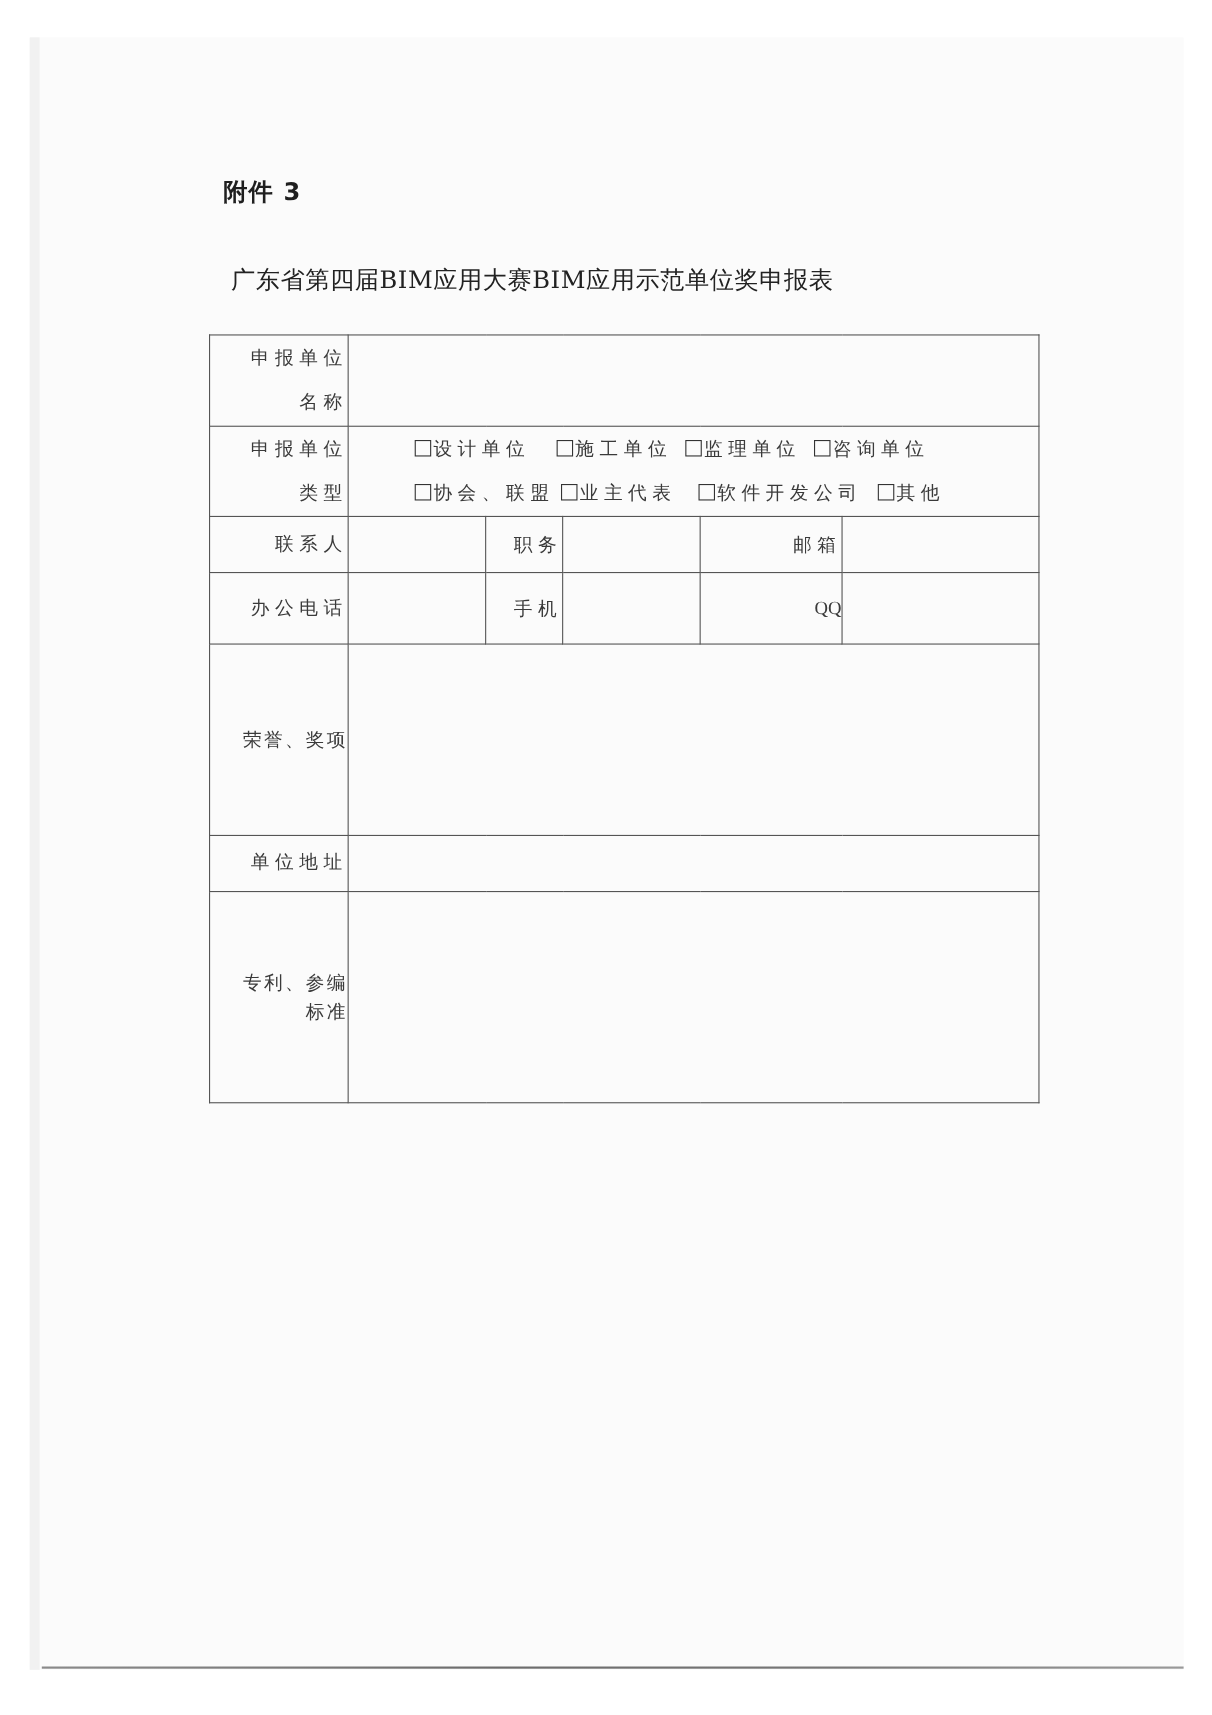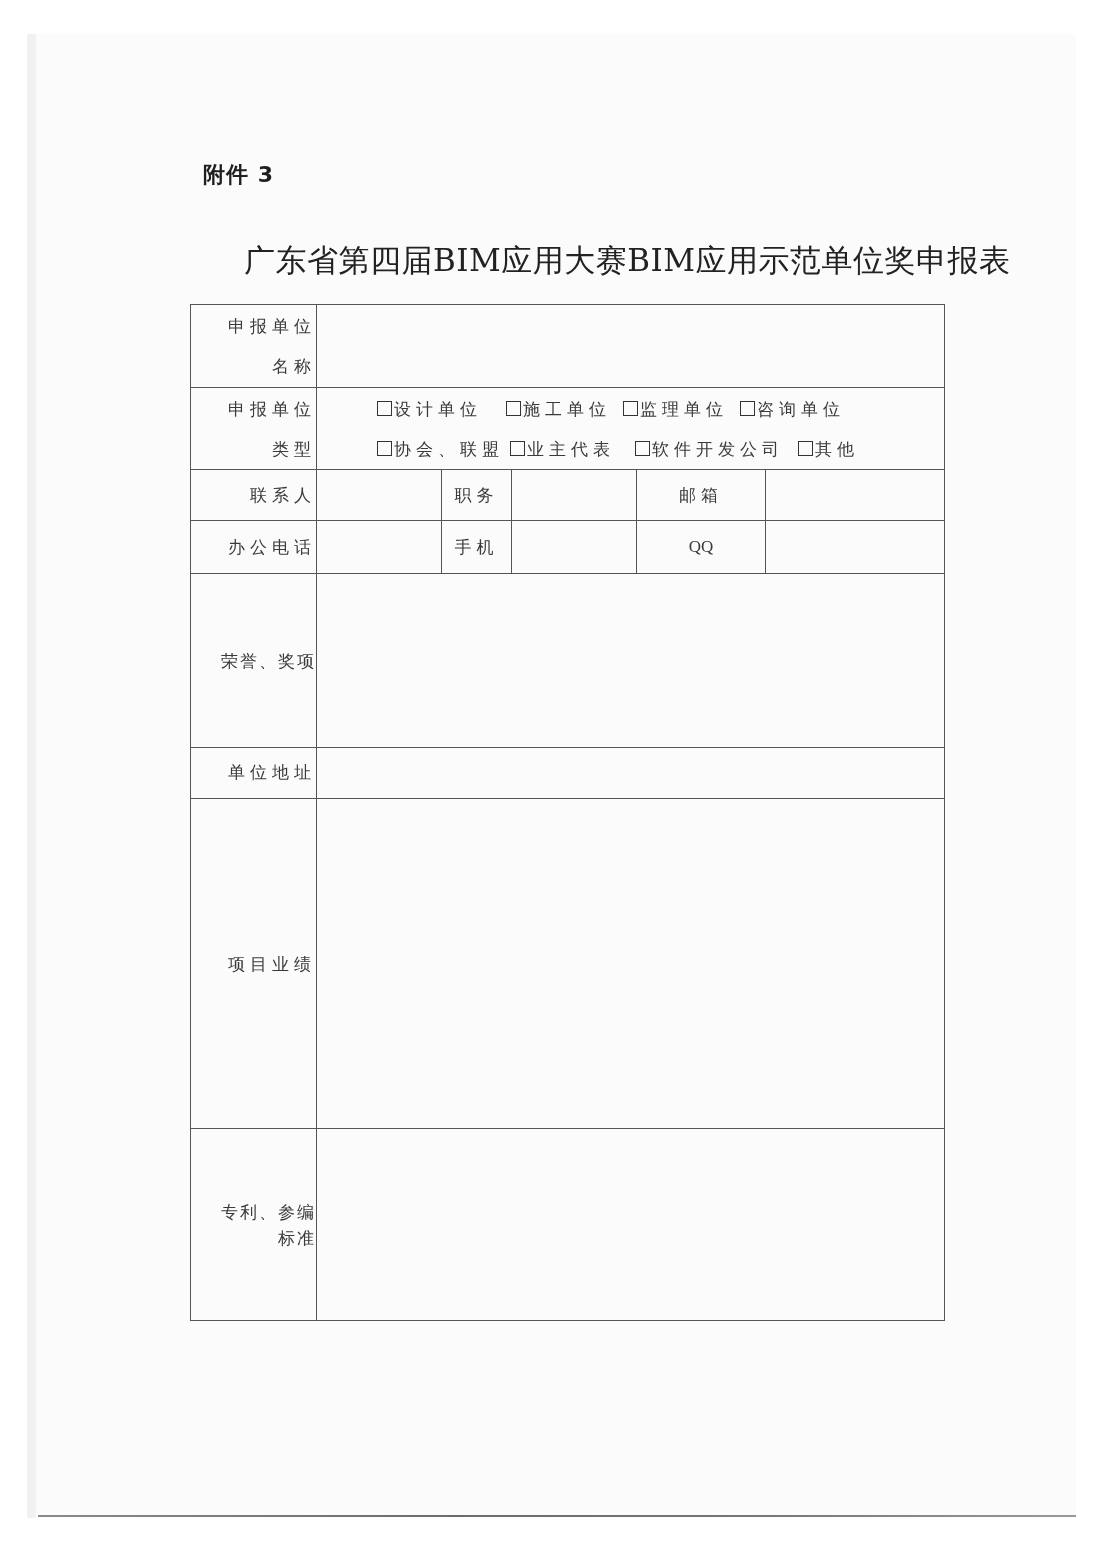--- a/index.html
+++ b/index.html
@@ -38,23 +38,23 @@
       left: 203px;
       top: 160px;
       font-size: 22px;
       font-weight: bold;
       color: #1f1f1f;
       font-family: "DejaVu Sans", sans-serif;
       letter-spacing: 1px;
     }
     .doc-title {
       position: absolute;
-      left: 244px;
+      left: 210px;
       top: 240px;
-      font-size: 31px;
+      font-size: 22px;
       font-family: "DejaVu Serif", "Liberation Serif", serif;
       color: #222;
       letter-spacing: 0.5px;
       white-space: nowrap;
     }
     .form-table {
       position: absolute;
       left: 190px;
       top: 304px;
       border-collapse: collapse;
@@ -87,21 +87,21 @@
       width: 13px;
       height: 13px;
       border: 1.5px solid #333;
       margin-right: 2px;
       vertical-align: -1px;
     }
     .field-cell {
       text-align: center;
     }
     .sm-label {
-      text-align: center;
+      text-align: right;
     }
   </style>
 </head>
 <body>
 
 <div class="page"></div>
 <div class="page-bottom-edge"></div>
 
 <div class="attachment-label">附件 3</div>
 <div class="doc-title">广东省第四届BIM应用大赛BIM应用示范单位奖申报表</div>
@@ -142,43 +142,39 @@
 
   <tr style="height:51px">
     <td class="label-cell">联系人</td>
     <td class="field-cell"></td>
     <td class="sm-label">职务</td>
     <td class="field-cell"></td>
     <td class="sm-label">邮箱</td>
     <td class="field-cell"></td>
   </tr>
 
-  <tr style="height:53px">
+  <tr style="height:65px">
     <td class="label-cell">办公电话</td>
     <td class="field-cell"></td>
     <td class="sm-label">手机</td>
     <td class="field-cell"></td>
     <td class="sm-label" style="letter-spacing:0;font-family:'Liberation Serif',serif;font-size:17px">QQ</td>
     <td class="field-cell"></td>
   </tr>
 
   <tr style="height:174px">
     <td class="label-cell" style="letter-spacing:2px">荣誉、奖项</td>
     <td colspan="5"></td>
   </tr>
 
   <tr style="height:51px">
     <td class="label-cell" style="vertical-align:top;padding-top:4px">单位地址</td>
     <td colspan="5"></td>
   </tr>
 
-  <tr style="height:330px">
-    <td class="label-cell">项目业绩</td>
-    <td colspan="5"></td>
-  </tr>
 
   <tr style="height:192px">
     <td class="label-cell" style="line-height:26px;letter-spacing:2px">
       <div>专利、参编</div>
       <div>标准</div>
     </td>
     <td colspan="5"></td>
   </tr>
 </tbody>
   </table>

